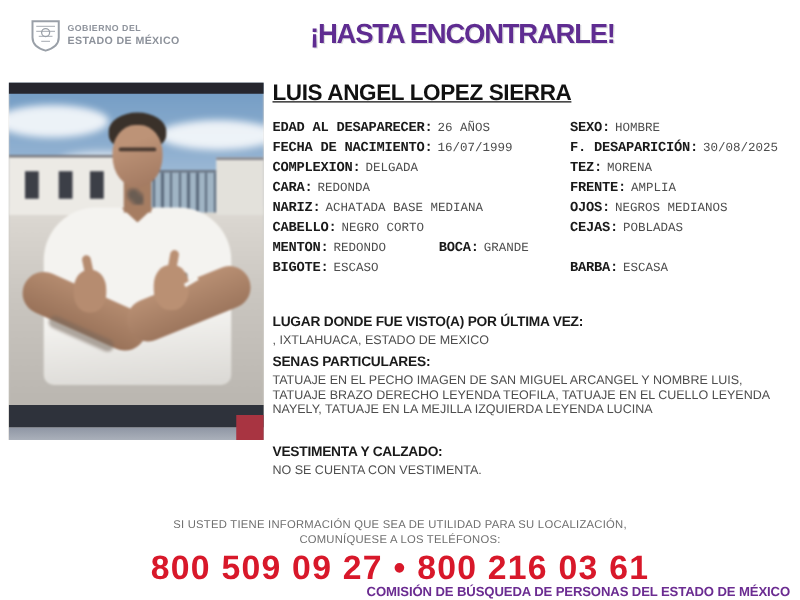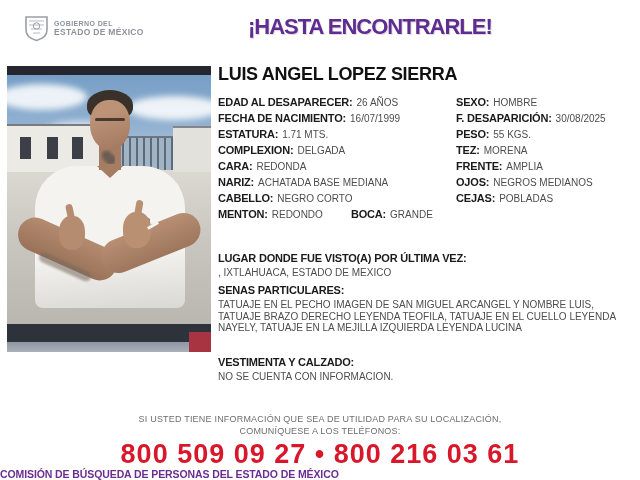--- a/index.html
+++ b/index.html
@@ -52,39 +52,39 @@
   .hand-r{left:116px;top:146px;width:28px;height:36px;background:#bd8f70;border-radius:45%;}
   .finger1{left:60px;top:138px;width:7px;height:20px;background:#b98b6d;border-radius:4px;transform:rotate(-12deg);}
   .finger2{left:128px;top:134px;width:7px;height:20px;background:#bd8f70;border-radius:4px;transform:rotate(10deg);}
   .cig{left:140px;top:158px;width:12px;height:3px;background:#f5f5f2;transform:rotate(-30deg);}
   .topband{position:absolute;left:0;top:0;width:204px;height:9px;background:#26262e;}
   .botband{position:absolute;left:0;top:258px;width:204px;height:18px;background:#2e323b;}
   .botgray{position:absolute;left:0;top:276px;width:204px;height:10px;background:linear-gradient(180deg,#8f96a4,#aab0ba);}
   .redpatch{position:absolute;left:182px;top:266px;width:22px;height:20px;background:#a83441;}
 
   
-  .name{position:absolute;left:218px;top:64px;font-size:18px;font-weight:800;letter-spacing:-.3px;color:#111;}
-  .details{position:absolute;left:218px;top:92px;width:414px;}
+  .name{position:absolute;left:218px;top:64px;font-size:18px;font-weight:800;letter-spacing:-.3px;color:#111;text-decoration:underline;}
+  .details{position:absolute;left:218px;top:92px;width:414px;font-family:Liberation Mono, monospace;}
   .drow{position:relative;height:16px;white-space:nowrap;}
   .lbl{font-size:11px;font-weight:800;color:var(--label_black);letter-spacing:-.2px;}
   .val{font-size:10px;color:var(--value_gray);margin-left:4px;}
   .mid{position:absolute;left:133px;top:0;text-align:center;}
   .rcol{position:absolute;left:238px;top:0;}
 
   .section{position:absolute;left:218px;width:414px;}
   .sec-lastseen{top:252px;} .sec-signs{top:284px;} .sec-clothing{top:356px;}
   .sec-label{font-size:11px;font-weight:800;color:var(--label_black);letter-spacing:-.2px;}
   .sec-value{font-size:10px;color:var(--value_gray);margin-top:3px;line-height:11.5px;}
 
   
   .finfo{position:absolute;left:0;top:414px;width:640px;text-align:center;font-size:9px;
          color:var(--info_gray);line-height:11.5px;letter-spacing:.2px;}
   .phones{position:absolute;left:0;top:439px;width:640px;text-align:center;font-size:27px;
           font-weight:800;color:var(--phone_red);letter-spacing:1px;}
-  .org{position:absolute;left:0;top:468px;width:520px;text-align:left;font-size:10.5px;
+  .org{position:absolute;left:0;top:468px;width:632px;text-align:right;font-size:10.5px;
        font-weight:800;color:var(--org_purple);letter-spacing:-.1px;}
 </style>
 </head>
 <body>
 
 <div class="poster">
 
   <div class="logo">
     <span>
       <svg width="25" height="27" viewBox="0 0 25 27">
@@ -141,56 +141,56 @@
   <div class="details">
     <div class="drow">
       <span class="lbl">EDAD AL DESAPARECER:</span><span class="val">26 AÑOS</span>
       <span class="rcol"><span class="lbl">SEXO:</span><span class="val">HOMBRE</span></span>
     </div>
     <div class="drow">
       <span class="lbl">FECHA DE NACIMIENTO:</span><span class="val">16/07/1999</span>
       <span class="rcol"><span class="lbl">F. DESAPARICIÓN:</span><span class="val">30/08/2025</span></span>
     </div>
     <div class="drow">
-      <span class="lbl">ESTATURA:</span><span class="val">1.71 MTS.</span>
-      <span class="rcol"><span class="lbl">PESO:</span><span class="val">55 KGS.</span></span>
-    </div>
-    <div class="drow">
       <span class="lbl">COMPLEXION:</span><span class="val">DELGADA</span>
       <span class="rcol"><span class="lbl">TEZ:</span><span class="val">MORENA</span></span>
     </div>
     <div class="drow">
       <span class="lbl">CARA:</span><span class="val">REDONDA</span>
       <span class="rcol"><span class="lbl">FRENTE:</span><span class="val">AMPLIA</span></span>
     </div>
     <div class="drow">
       <span class="lbl">NARIZ:</span><span class="val">ACHATADA BASE MEDIANA</span>
       <span class="rcol"><span class="lbl">OJOS:</span><span class="val">NEGROS MEDIANOS</span></span>
     </div>
     <div class="drow">
       <span class="lbl">CABELLO:</span><span class="val">NEGRO CORTO</span>
       <span class="rcol"><span class="lbl">CEJAS:</span><span class="val">POBLADAS</span></span>
     </div>
     <div class="drow">
       <span class="lbl">MENTON:</span><span class="val">REDONDO</span>
       <span class="mid"><span class="lbl">BOCA:</span><span class="val">GRANDE</span></span>
     </div>
+    <div class="drow">
+      <span class="lbl">BIGOTE:</span><span class="val">ESCASO</span>
+      <span class="rcol"><span class="lbl">BARBA:</span><span class="val">ESCASA</span></span>
+    </div>
   </div>
 
   <div class="section sec-lastseen">
     <div class="sec-label">LUGAR DONDE FUE VISTO(A) POR ÚLTIMA VEZ:</div>
     <div class="sec-value">, IXTLAHUACA, ESTADO DE MEXICO</div>
   </div>
   <div class="section sec-signs">
     <div class="sec-label">SENAS PARTICULARES:</div>
     <div class="sec-value">TATUAJE EN EL PECHO IMAGEN DE SAN MIGUEL ARCANGEL Y NOMBRE LUIS, TATUAJE BRAZO DERECHO LEYENDA TEOFILA, TATUAJE EN EL CUELLO LEYENDA NAYELY, TATUAJE EN LA MEJILLA IZQUIERDA LEYENDA LUCINA</div>
   </div>
   <div class="section sec-clothing">
     <div class="sec-label">VESTIMENTA Y CALZADO:</div>
-    <div class="sec-value">NO SE CUENTA CON INFORMACION.</div>
+    <div class="sec-value">NO SE CUENTA CON VESTIMENTA.</div>
   </div>
 
   <div class="finfo">
     <div>SI USTED TIENE INFORMACIÓN QUE SEA DE UTILIDAD PARA SU LOCALIZACIÓN,</div>
     <div>COMUNÍQUESE A LOS TELÉFONOS:</div>
   </div>
   <div class="phones">800 509 09 27 • 800 216 03 61</div>
   <div class="org">COMISIÓN DE BÚSQUEDA DE PERSONAS DEL ESTADO DE MÉXICO</div>
 
 </div>

